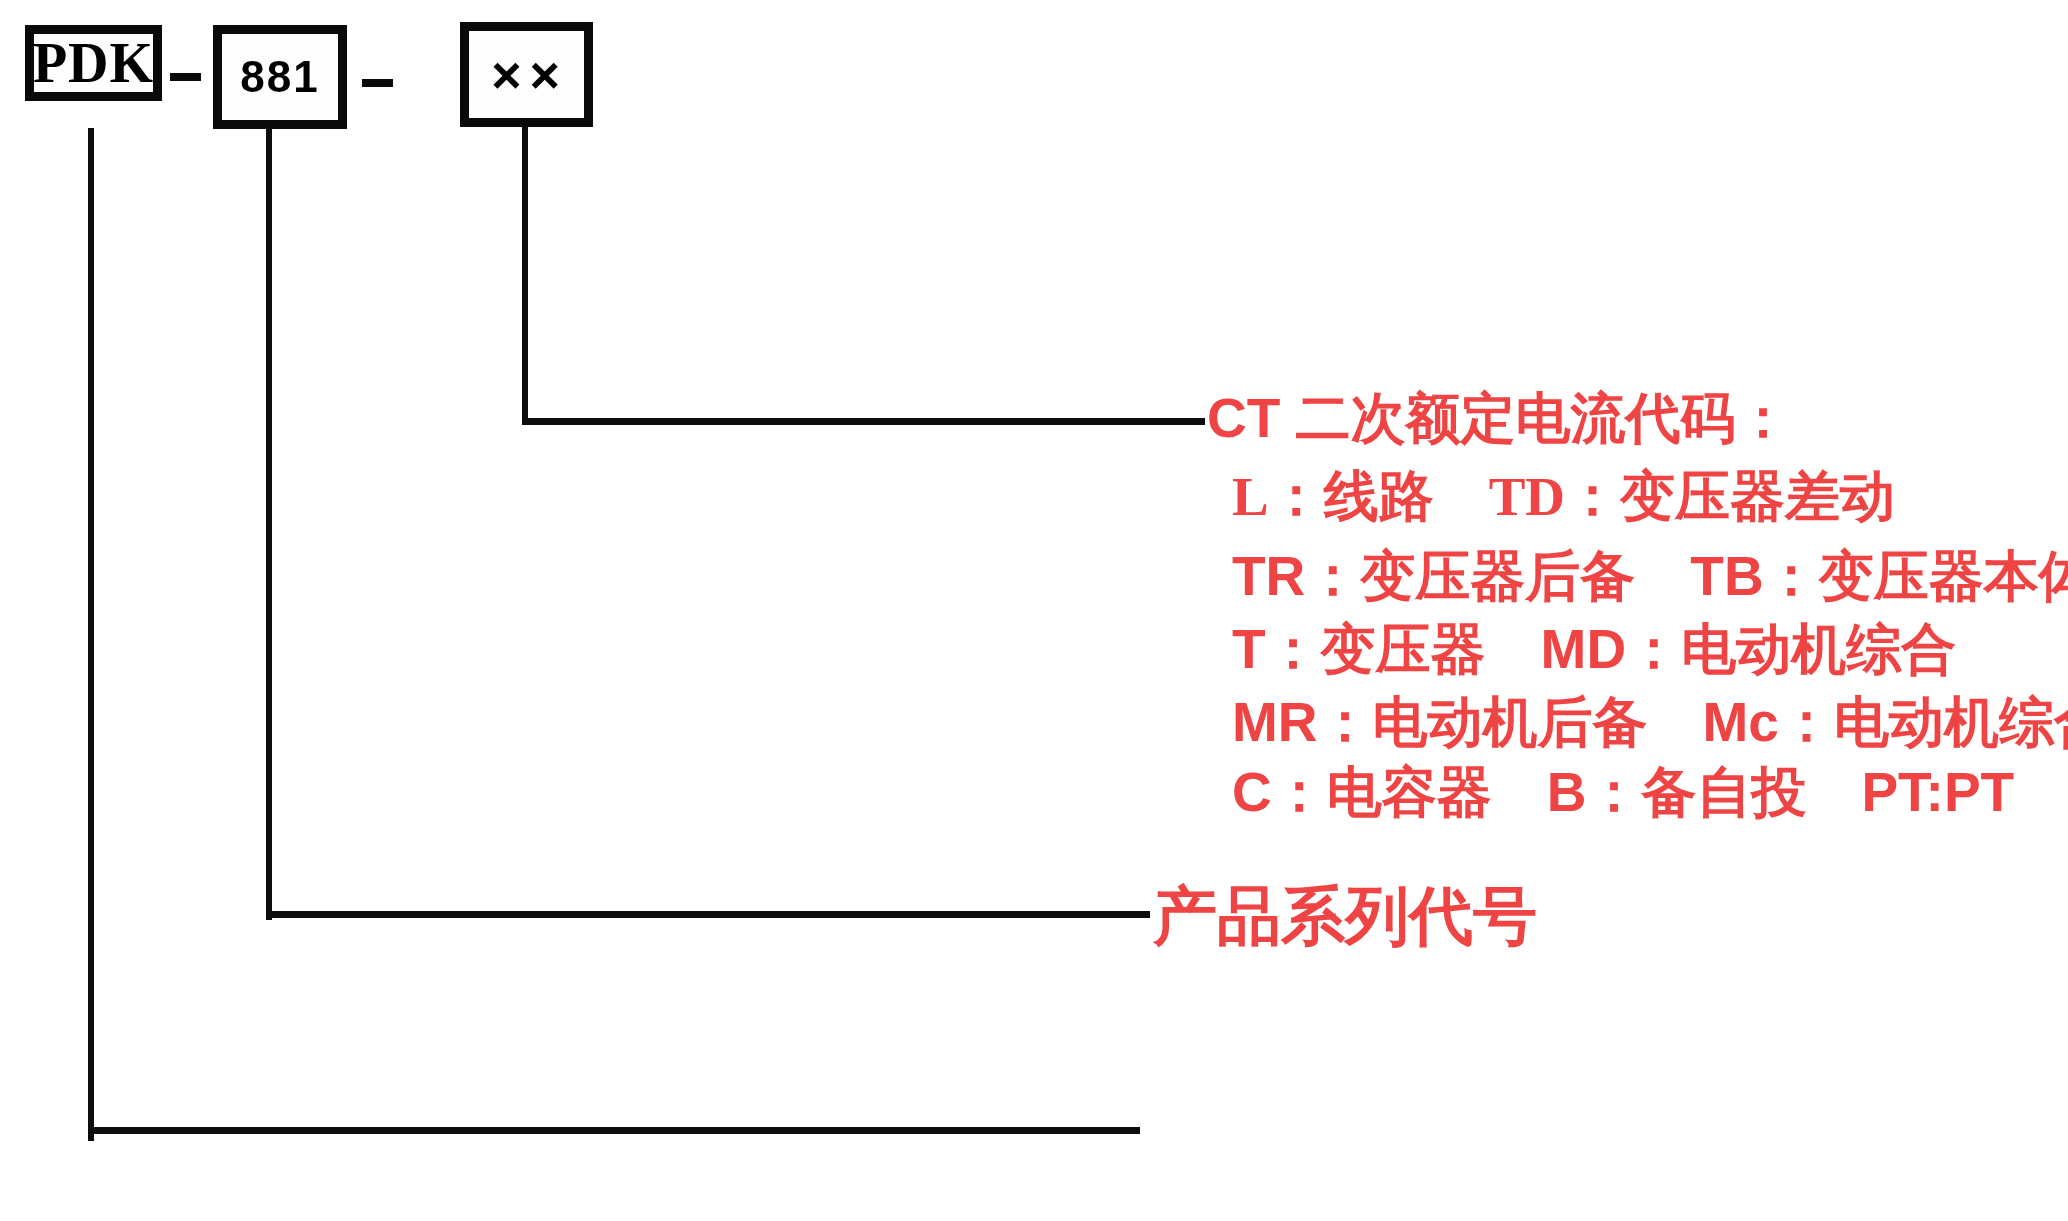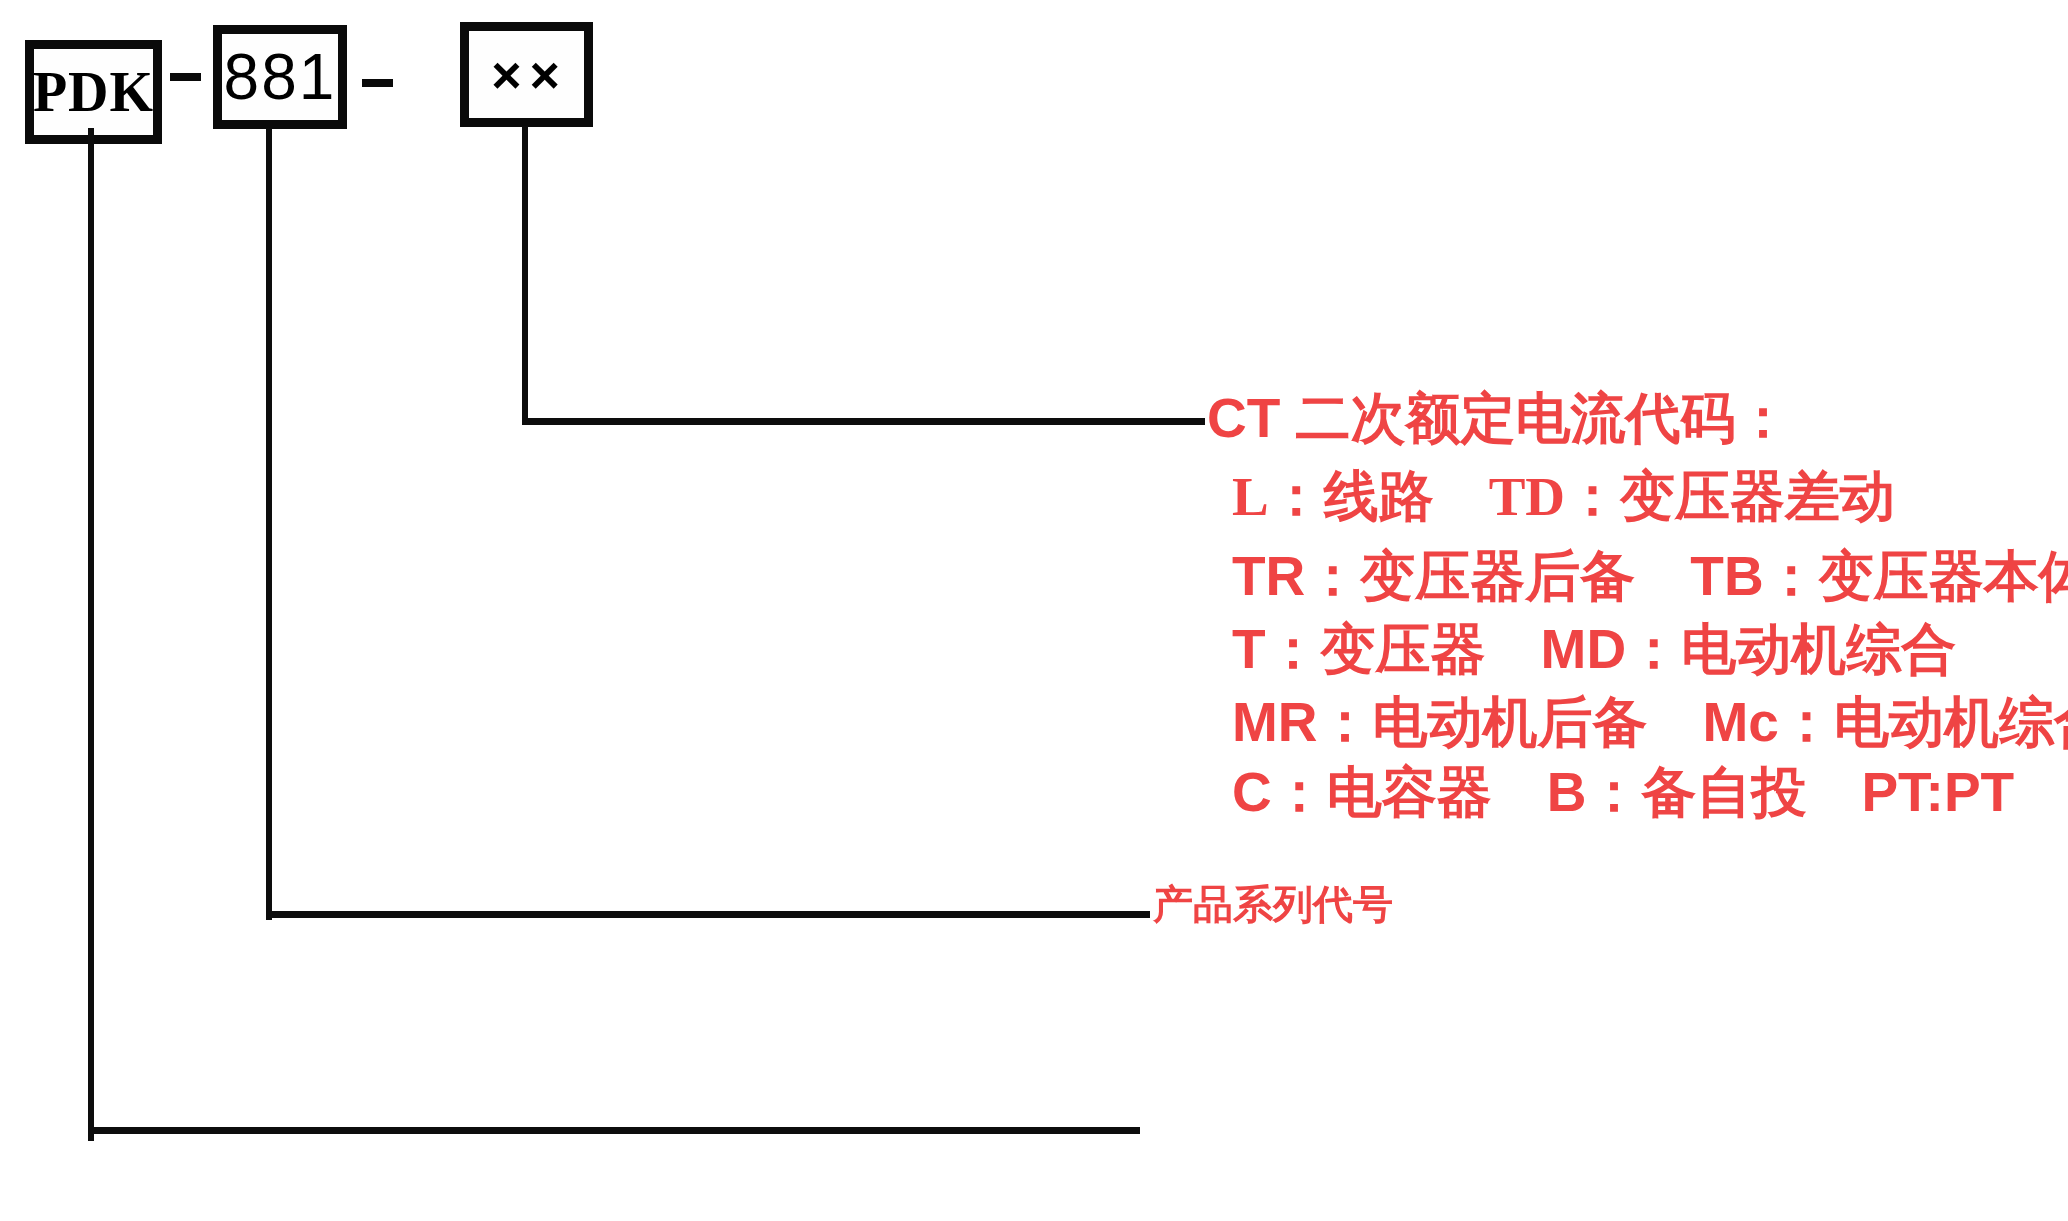--- a/index.html
+++ b/index.html
@@ -16,32 +16,32 @@
   
   .code-box {
     position: absolute;
     border: 9px solid #0a0a0a;
     background: #fefefe;
     display: flex;
     align-items: center;
     justify-content: center;
     box-sizing: border-box;
   }
-  .box-pdk   { left: 25px;  top: 40px; width: 137px; height: 104px; }
+  .box-pdk   { left: 25px;  top: 25px; width: 137px; height: 76px; }
   .box-881   { left: 213px; top: 25px; width: 134px; height: 104px; }
   .box-xx    { left: 460px; top: 22px; width: 133px; height: 105px; }
   .box-pdk .val {
     font-family: "Liberation Serif", serif;
     font-weight: 700;
     font-size: 56px;
     letter-spacing: 1px;
   }
   .box-881 .val {
-    font-weight: 400;
-    font-size: 64px;
+    font-weight: 700;
+    font-size: 44px;
     letter-spacing: 2px;
   }
   .box-xx .val {
     font-weight: 700;
     font-size: 52px;
     letter-spacing: 8px;
     padding-left: 6px;
   }
 
   
@@ -72,21 +72,21 @@
     line-height: 1;
     white-space: nowrap;
     color: #ef4444;
   }
   .ct-heading { left: 1207px; top: 391px; }
   .ct-row-0   { left: 1232px; top: 469px; font-family: Liberation Serif, serif; }
   .ct-row-1   { left: 1232px; top: 549px; }
   .ct-row-2   { left: 1232px; top: 622px; }
   .ct-row-3   { left: 1232px; top: 695px; }
   .ct-row-4   { left: 1232px; top: 765px; }
-  .series-label  { left: 1153px; top: 884px;  font-size: 40px; }
+  .series-label  { left: 1153px; top: 884px;  font-size: 64px; }
   .company-label { left: 1165px; top: 1100px; font-size: 60px; }
 </style>
 </head>
 <body>
 
 <div class="canvas">
 
   <div class="code-box box-pdk">
     <span class="val">PDK</span>
   </div>

